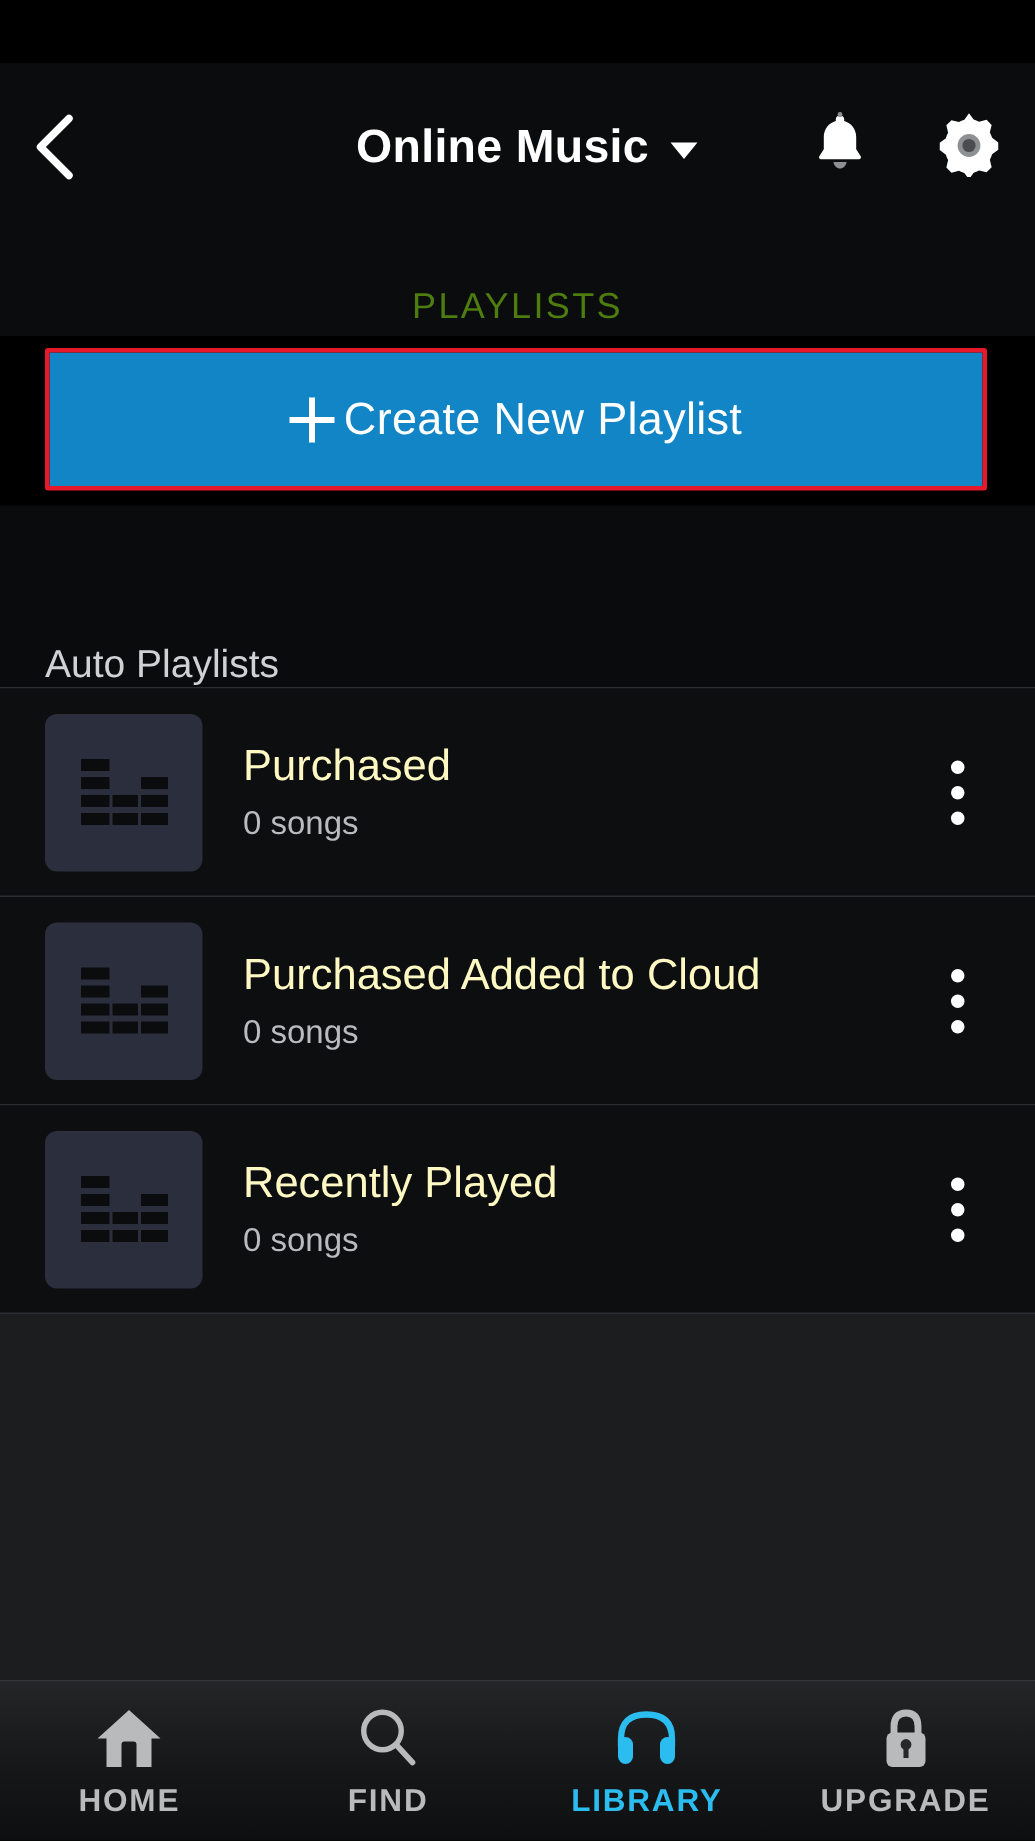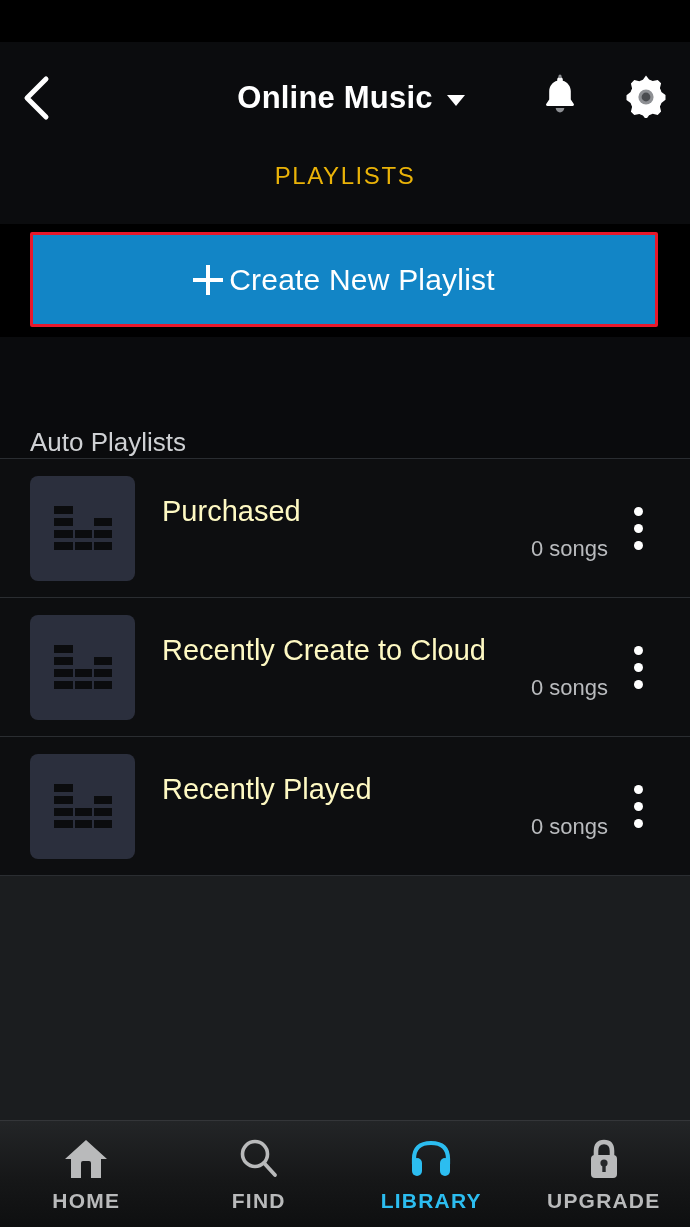--- a/index.html
+++ b/index.html
@@ -66,24 +66,25 @@
     width:56px; height:56px;
     display:flex; align-items:center; justify-content:center;
     cursor:pointer;
   }
   .tab-row {
     height:70px;
     display:flex; align-items:flex-start; justify-content:center;
     padding-top:8px;
   }
   .tab-label {
-    color:#eab308;
+    color:#4d7c0f;
     font-size:24px;
     letter-spacing:1.6px;
     cursor:pointer;
+    margin-top:29px;
   }
 
   
   .create-zone {
     flex:0 0 113px;
     background:#000000;
     display:flex; align-items:center; justify-content:center;
     position:relative;
   }
   .create-highlight {
@@ -164,21 +165,20 @@
     min-width:0;
   }
   .row-title {
     color:#fef9c3;
     font-size:29px;
     white-space:nowrap; overflow:hidden; text-overflow:ellipsis;
   }
   .row-sub {
     color:#b9bbbe;
     font-size:22px;
-    text-align:right;
   }
   .row-menu {
     flex:0 0 60px;
     height:100%;
     display:flex; flex-direction:column;
     align-items:center; justify-content:center;
     gap:8px;
     cursor:pointer;
   }
   .row-menu i {
@@ -318,21 +318,21 @@
             <rect x="2" y="42" width="19" height="8" fill="#0b0c0e"></rect>
             <rect x="23" y="30" width="17" height="8" fill="#0b0c0e"></rect>
             <rect x="23" y="42" width="17" height="8" fill="#0b0c0e"></rect>
             <rect x="42" y="18" width="18" height="8" fill="#0b0c0e"></rect>
             <rect x="42" y="30" width="18" height="8" fill="#0b0c0e"></rect>
             <rect x="42" y="42" width="18" height="8" fill="#0b0c0e"></rect>
           </svg>
         </span>
       </div>
       <div class="row-text">
-        <span class="row-title">Recently Create to Cloud</span>
+        <span class="row-title">Purchased Added to Cloud</span>
         <span class="row-sub">0 songs</span>
       </div>
       <div class="row-menu">
         <i></i>
           <i></i>
           <i></i>
       </div>
     </div>
 
     <div class="row">

